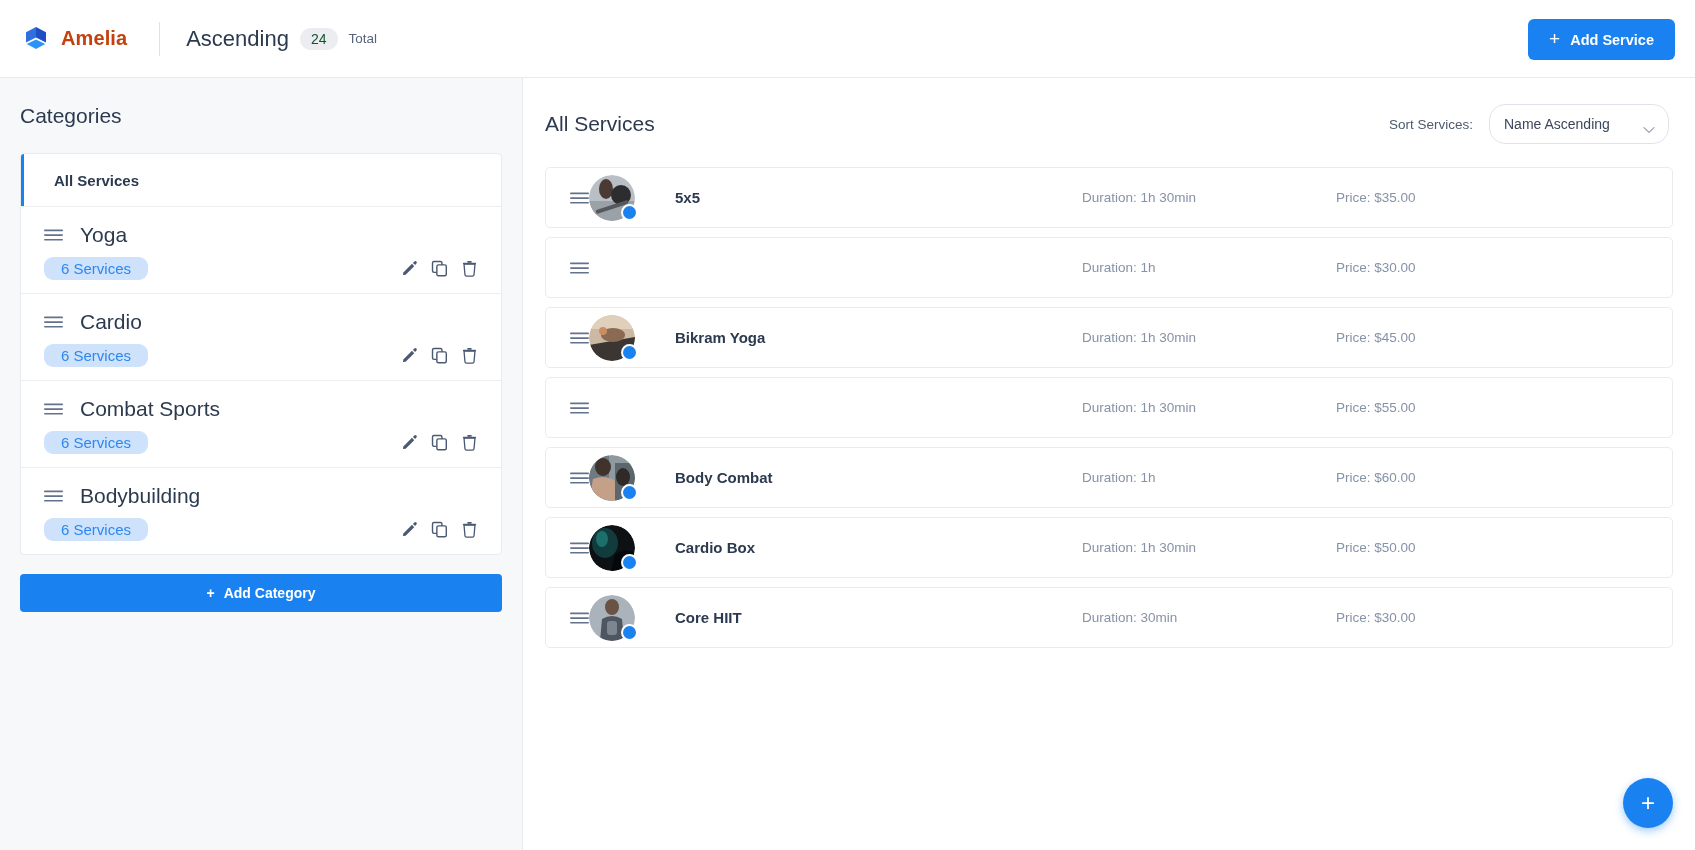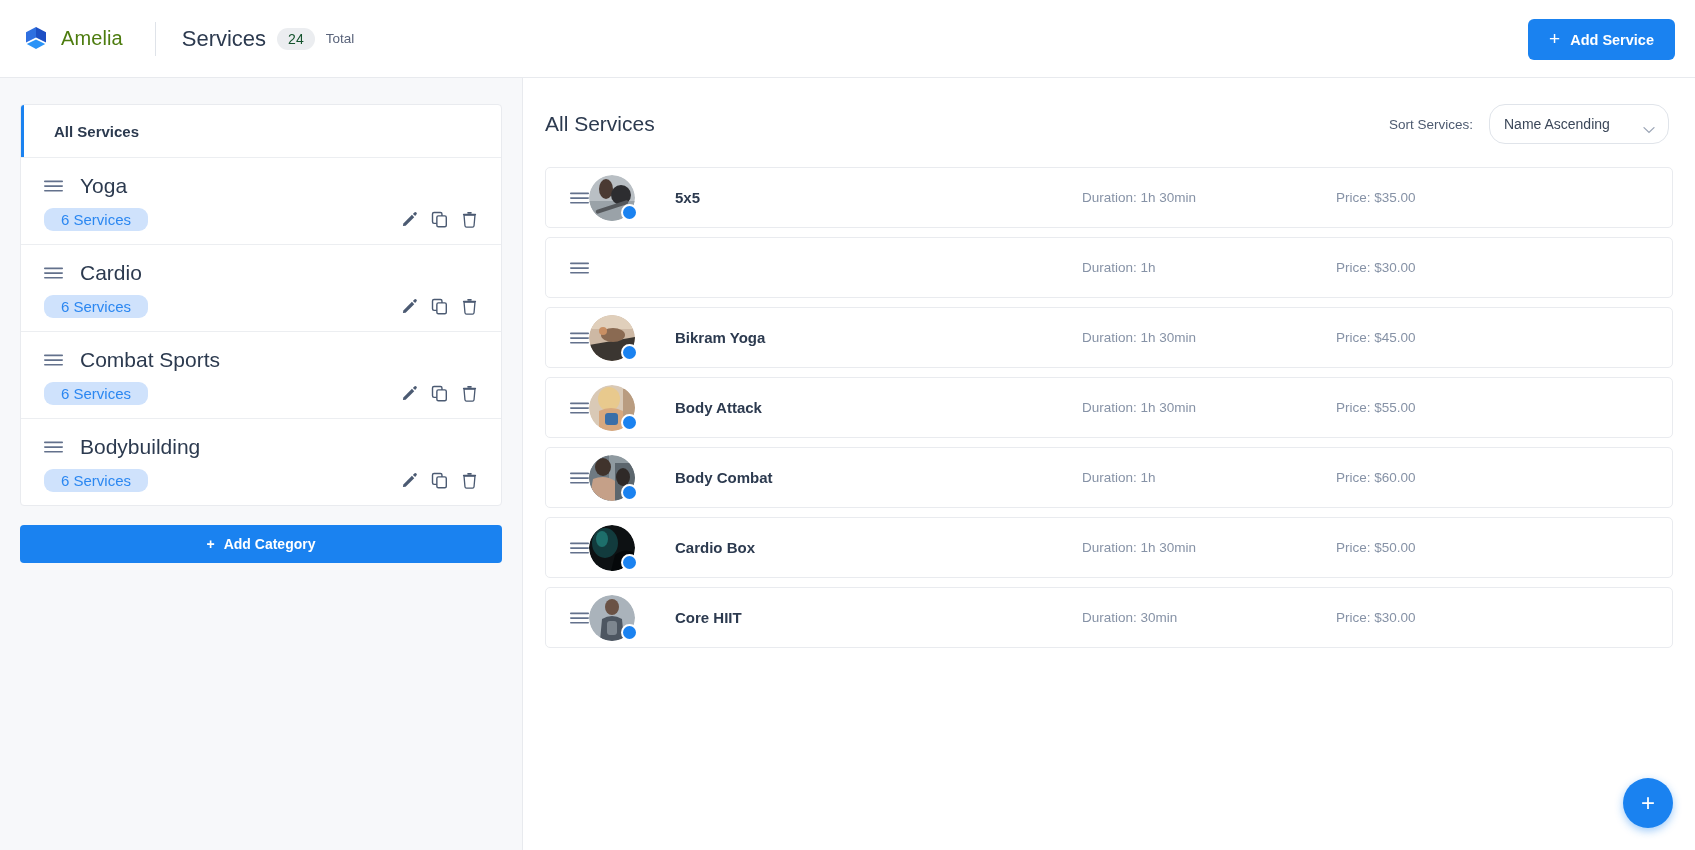--- a/index.html
+++ b/index.html
@@ -17,21 +17,21 @@
     background: #ffffff;
     border-bottom: 1px solid #e8eaee;
     display: flex;
     align-items: center;
     padding: 0 20px 0 22px;
     position: relative;
   }
   .brand { display: flex; align-items: center; gap: 11px; }
   .logo-cube { width: 28px; height: 28px; position: relative; display: block; }
   .brand-name {
-    font-size: 20px; font-weight: 400; color: #4d7c0f; letter-spacing: .1px;
+    font-size: 20px; font-weight: 700; color: #c2410c; letter-spacing: .1px;
   }
   .vdivider {
     width: 1px; height: 34px; background: #dfe3e9; margin: 0 26px 0 32px;
   }
   .page-heading { display: flex; align-items: center; gap: 11px; }
   .page-title { font-size: 22px; color: #2c3a4f; font-weight: 400; }
   .count-pill {
     background: #ebedf0; color: #14532d; border-radius: 13px;
     padding: 4px 11px; font-size: 14px; font-weight: 500; line-height: 1;
   }
@@ -184,34 +184,35 @@
         <path d="M14 2 L24 7.2 L24 17.5 L14 12.4 Z" fill="#1d4fc4"></path>
         <path d="M14 14.4 L23.2 19 L14 24 L4.8 19 Z" fill="#2a93f7"></path>
       </svg>
     </span>
     <span class="brand-name">Amelia</span>
   </div>
 
   <div class="vdivider"></div>
 
   <div class="page-heading">
-    <span class="page-title">Services</span>
+    <span class="page-title">Ascending</span>
     <span class="count-pill">24</span>
     <span class="count-label">Total</span>
   </div>
 
   <button class="add-service-btn">
     <span class="plus-glyph">+</span>
     <span>Add Service</span>
   </button>
 </div>
 
 <div class="workspace">
 
   <aside class="sidebar">
+    <h2 class="sidebar-title">Categories</h2>
 
     <div class="cat-card">
       <div class="cat-all">
         <span class="cat-all-label">All Services</span>
       </div>
 
       <div class="cat-row">
         <div class="cat-row-top">
           <span class="drag-handle">
             <svg viewBox="0 0 19 14" width="19" height="14">
@@ -464,42 +465,20 @@
         <span class="svc-price">Price: $45.00</span>
       </div>
 
       <div class="svc-row">
         <span class="drag-handle">
           <svg viewBox="0 0 19 14" width="19" height="14">
               <rect x="0" y="1.5" width="19" height="1.7" rx=".8" fill="#63718c"></rect>
               <rect x="0" y="6.2" width="19" height="1.7" rx=".8" fill="#63718c"></rect>
               <rect x="0" y="10.9" width="19" height="1.7" rx=".8" fill="#63718c"></rect>
             </svg>
-        </span>
-        <span class="svc-left">
-          <span class="avatar-wrap">
-            <span class="avatar">
-              <svg viewBox="0 0 46 46" width="46" height="46">
-                  <defs>
-                    <clipPath id="c3">
-                      <circle cx="23" cy="23" r="23"></circle>
-                    </clipPath>
-                  </defs>
-                  <g clip-path="url(#c3)">
-                    <rect width="46" height="46" fill="#d9c9b6"></rect>
-                    <ellipse cx="20" cy="14" rx="11" ry="12" fill="#e8c98d"></ellipse>
-                    <path d="M10 26 q12 -6 24 0 l0 20 l-24 0 Z" fill="#d8a87e"></path>
-                    <rect x="16" y="28" width="13" height="12" rx="3" fill="#3b6fa8"></rect>
-                    <rect x="34" y="4" width="12" height="42" fill="#b99c80"></rect>
-                  </g>
-                </svg>
-            </span>
-            <span class="status-dot"></span>
-          </span>
-          <span class="svc-name">Body Attack</span>
         </span>
         <span class="svc-duration">Duration: 1h 30min</span>
         <span class="svc-price">Price: $55.00</span>
       </div>
 
       <div class="svc-row">
         <span class="drag-handle">
           <svg viewBox="0 0 19 14" width="19" height="14">
               <rect x="0" y="1.5" width="19" height="1.7" rx=".8" fill="#63718c"></rect>
               <rect x="0" y="6.2" width="19" height="1.7" rx=".8" fill="#63718c"></rect>

